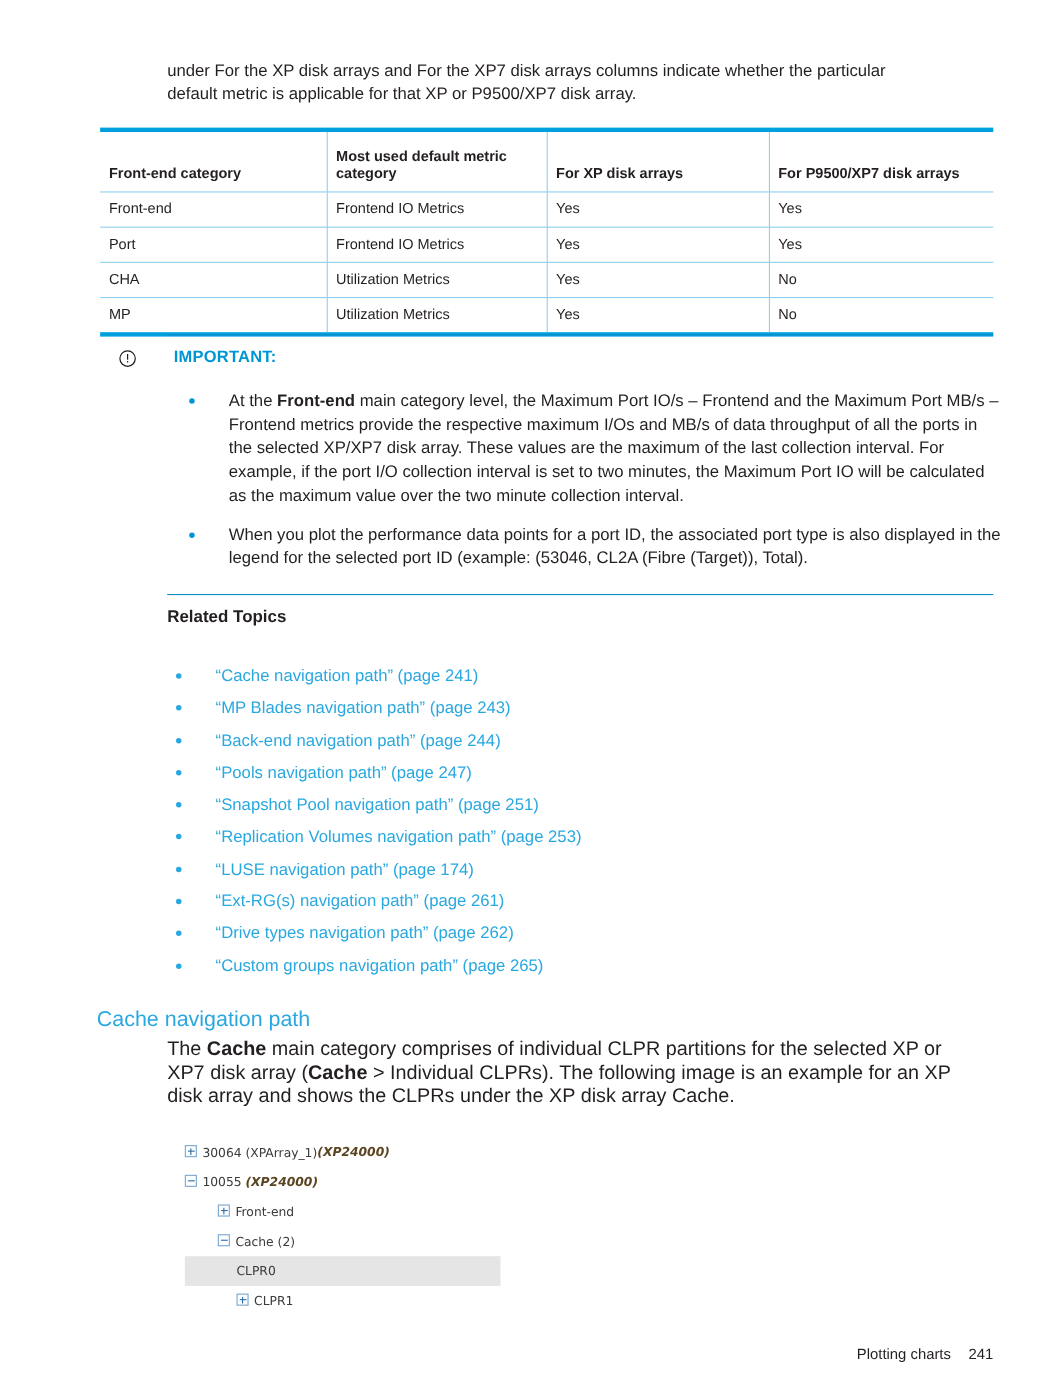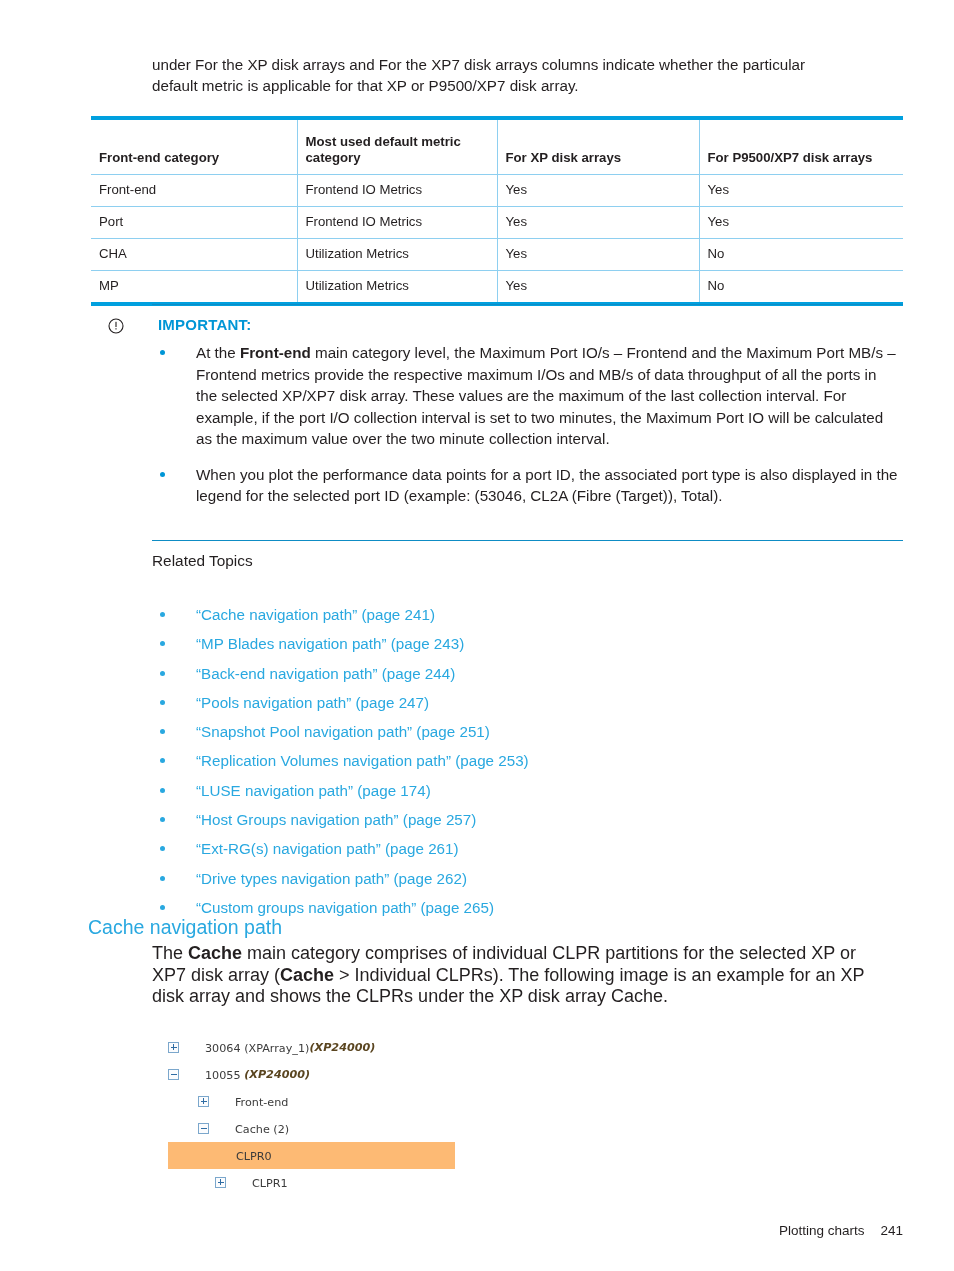--- a/index.html
+++ b/index.html
@@ -100,21 +100,21 @@
     font-size: 15px;
     font-weight: bold;
     color: #0096d6;
     letter-spacing: 0.2px;
   }
   .important-list {
     position: absolute;
     left: 152px;
     top: 342px;
     width: 748px;
-    margin: 0;
+    margin: 12px;
     padding: 0;
     list-style: none;
   }
   .important-list li {
     position: relative;
     padding-left: 44px;
     margin-bottom: 14px;
     font-size: 15.2px;
     line-height: 21.5px;
     color: #231f20;
@@ -136,21 +136,21 @@
     top: 540px;
     width: 751px;
     height: 0;
     border-top: 1.5px solid #0e8cc4;
   }
   .related-title {
     position: absolute;
     left: 152px;
     top: 552px;
     font-size: 15.4px;
-    font-weight: normal;
+    font-weight: bold;
     color: #231f20;
   }
   .related-list {
     position: absolute;
     left: 152px;
     top: 604px;
     width: 700px;
     margin: 0;
     padding: 0;
     list-style: none;
@@ -237,28 +237,28 @@
   }
   .tbox.plus::after {
     content: "";
     position: absolute;
     left: 4px;
     top: 1.5px;
     width: 1px;
     height: 6px;
     background: #2f6ca3;
   }
-  .tree-label { vertical-align: middle; margin-left: 21px; }
+  .tree-label { vertical-align: middle; }
   .tree-model {
     font-style: italic;
     font-weight: bold;
     color: #5a4520;
   }
   .tree-row.selected {
-    background: #fdba74;
+    background: #e5e5e5;
     width: 240px;
     height: 27px;
   }
   .tree-row.selected .tree-label { padding-left: 0; }
 
   
   .footer {
     position: absolute;
     left: 0;
     top: 1223px;
@@ -346,21 +346,20 @@
   <div class="related-rule"></div>
   <div class="related-title">Related Topics</div>
   <ul class="related-list">
     <li><span class="bullet"></span><a href="#">“Cache navigation path” (page 241)</a></li>
     <li><span class="bullet"></span><a href="#">“MP Blades navigation path” (page 243)</a></li>
     <li><span class="bullet"></span><a href="#">“Back-end navigation path” (page 244)</a></li>
     <li><span class="bullet"></span><a href="#">“Pools navigation path” (page 247)</a></li>
     <li><span class="bullet"></span><a href="#">“Snapshot Pool navigation path” (page 251)</a></li>
     <li><span class="bullet"></span><a href="#">“Replication Volumes navigation path” (page 253)</a></li>
     <li><span class="bullet"></span><a href="#">“LUSE navigation path” (page 174)</a></li>
-    <li><span class="bullet"></span><a href="#">“Host Groups navigation path” (page 257)</a></li>
     <li><span class="bullet"></span><a href="#">“Ext-RG(s) navigation path” (page 261)</a></li>
     <li><span class="bullet"></span><a href="#">“Drive types navigation path” (page 262)</a></li>
     <li><span class="bullet"></span><a href="#">“Custom groups navigation path” (page 265)</a></li>
   </ul>
 
   <h2 class="section-heading">Cache navigation path</h2>
   <div class="section-para">The <b>Cache</b> main category comprises of individual CLPR partitions for the selected XP or XP7 disk array (<b>Cache</b> &gt; Individual CLPRs). The following image is an example for an XP disk array and shows the CLPRs under the XP disk array Cache.</div>
 
   <div class="tree">
     <div class="tree-row indent1">

